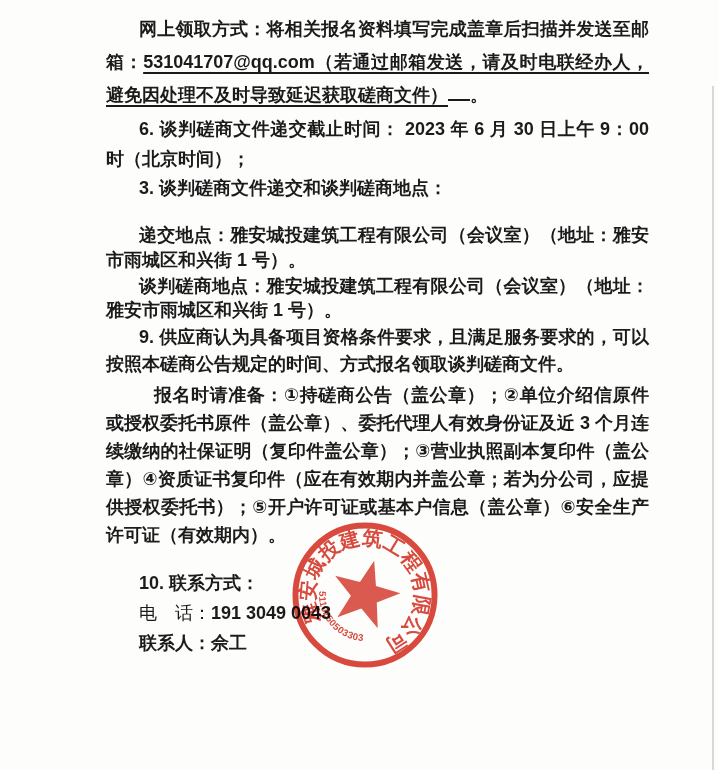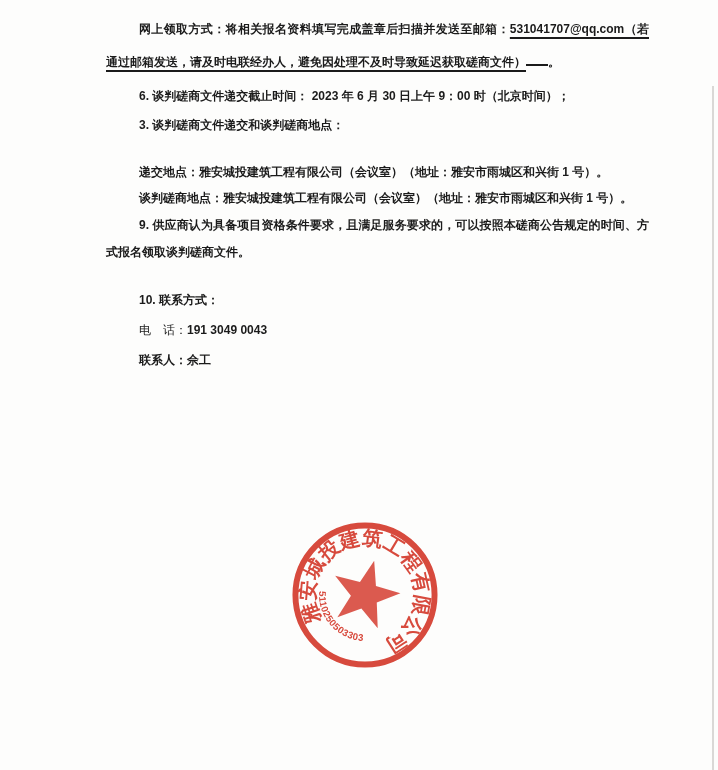--- a/index.html
+++ b/index.html
@@ -2,21 +2,21 @@
 <html><head>
 <meta charset="utf-8">
 <style>
   html,body{margin:0;padding:0;}
   body{
     width:718px;height:770px;position:relative;overflow:hidden;
     background:#fdfdfc;color:#1b1b1b;
     font-family:"Liberation Sans","DejaVu Sans",sans-serif;
     -webkit-font-smoothing:antialiased;
   }
-  .text-block{position:absolute;left:106px;top:13px;width:543px;font-size:12px;}
+  .text-block{position:absolute;left:106px;top:13px;width:543px;font-size:18px;}
   p{margin:0;text-align:justify;}
   .b{font-weight:700;}
   .serif{font-family:"Liberation Serif","DejaVu Serif",serif;font-weight:400;}
   .u{text-decoration:underline;text-decoration-thickness:2px;text-underline-offset:4px;}
   .ext{display:inline-block;width:22px;height:14px;border-bottom:2px solid #1b1b1b;}
   .ind{text-indent:33px;}
   .ind3{text-indent:48px;}
   .lh33{line-height:33px;}
   .lh30{line-height:30px;}
   .lh28{line-height:28px;}
@@ -50,20 +50,21 @@
 
 
   <p class="ind lh28 b"><span>3. 谈判磋商文件递交和谈判磋商地点：</span></p>
 
   <p class="ind lh25 b mt7"><span>递交地点：</span><span>雅安城投建筑工程有限公司（会议室）（地址：雅安市雨城区和兴街 1 号）。</span></p>
 
   <p class="ind lh24 b mt1"><span>谈判磋商地点：</span><span>雅安城投建筑工程有限公司（会议室）（地址：雅安市雨城区和兴街 1 号）。</span></p>
 
   <p class="ind lh27 b mt2"><span>9. 供应商认为具备项目资格条件要求，且满足服务要求的，可以按照本磋商公告规定的时间、方式报名领取谈判磋商文件。</span></p>
 
+  <p class="ind3 lh28 b mt3"><span>报名时请准备：①持磋商公告（盖公章）；②单位介绍信原件或授权委托书原件（盖公章）、委托代理人有效身份证及近 3 个月连续缴纳的社保证明（复印件盖公章）；③营业执照副本复印件（盖公章）④资质证书复印件（应在有效期内并盖公章；若为分公司，应提供授权委托书）；⑤开户许可证或基本户信息（盖公章）⑥安全生产许可证（有效期内）。</span></p>
 
   <p class="ind lh30 b mt5"><span>10. 联系方式：</span></p>
 
 
 
   <p class="ind lh30"><span class="serif">电　话：</span><span class="b">191 3049 0043</span></p>
 
   <p class="ind lh30 b"><span>联系人：</span><span>佘工</span></p>
 
 </div>

